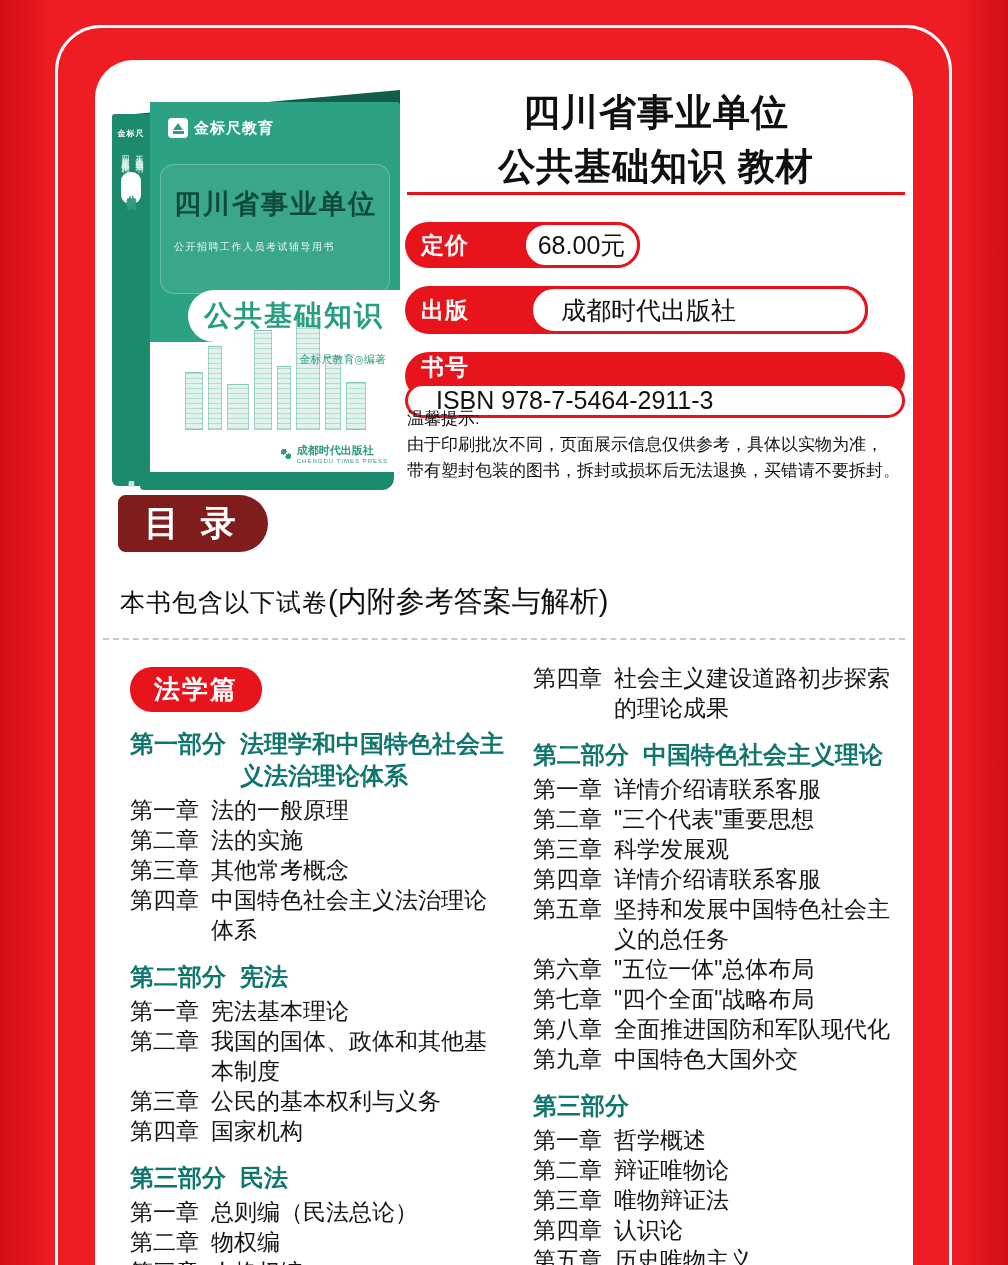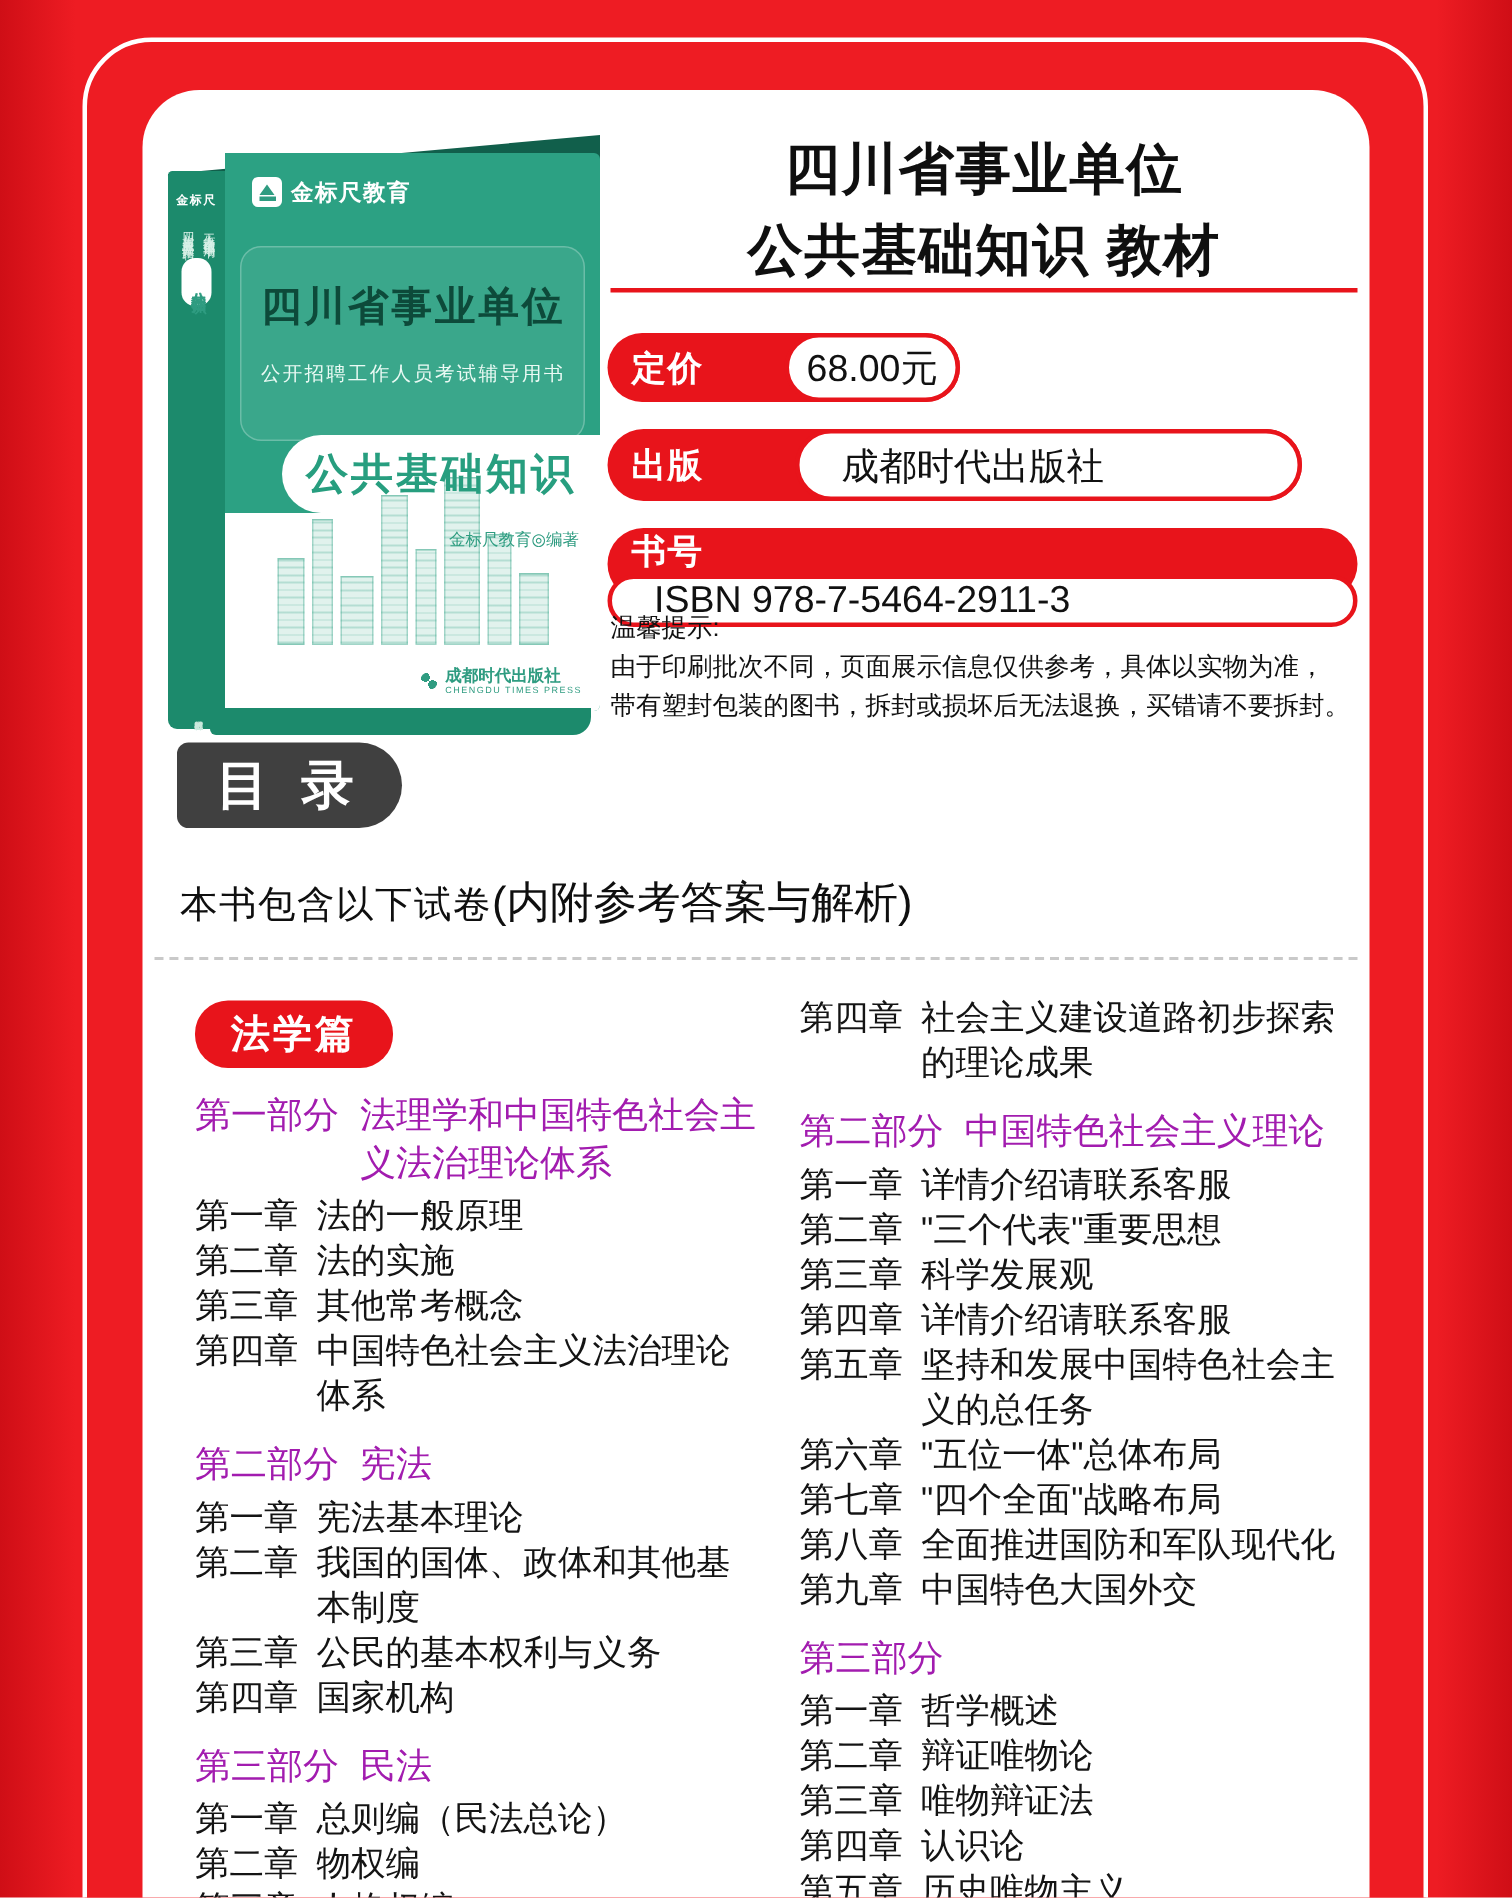--- a/index.html
+++ b/index.html
@@ -38,21 +38,21 @@
     background:rgba(255,255,255,0.07); border:1px solid rgba(255,255,255,0.25); border-radius:14px; }
   .brand-row { position:absolute; left:18px; top:16px; display:flex; align-items:center; gap:6px; }
   .brand-box { width:20px; height:20px; background:#fff; border-radius:4px;
     display:flex; flex-direction:column; align-items:center; justify-content:center; }
   .brand-box .tri { width:0; height:0; border-left:5px solid transparent; border-right:5px solid transparent;
     border-bottom:7px solid #2f9c81; }
   .brand-box .base { width:11px; height:3px; background:#2f9c81; margin-top:1px; }
   .brand-name { color:#fff; font-size:15px; font-weight:bold; letter-spacing:1px; }
   .cover-title { position:absolute; left:24px; top:84px; font-family:"Liberation Serif","DejaVu Serif",serif;
     font-size:27px; font-weight:bold; color:#0d4a3a; letter-spacing:2px; }
-  .cover-sub { position:absolute; left:24px; top:138px; font-size:13px; color:#eafaf4; letter-spacing:1.5px; }
+  .cover-sub { position:absolute; left:24px; top:138px; font-size:10px; color:#eafaf4; letter-spacing:1.5px; }
   .band { position:absolute; left:38px; right:0; bottom:0; height:52px; background:#ffffff;
     border-radius:26px 0 0 26px; display:flex; align-items:center; justify-content:center; }
   .band span { color:#279e7f; font-size:28px; font-weight:bold; letter-spacing:2px; }
   .cover-white { flex:1; background:#ffffff; position:relative; }
   .author-line { position:absolute; top:10px; right:14px; font-size:11px; color:#2f9c81; }
   .skyline { position:absolute; left:12px; right:12px; bottom:44px; height:118px;
     display:flex; align-items:flex-end; justify-content:center; gap:5px; }
   .skyline i { display:block; background:rgba(46,160,131,0.14); border:1px solid rgba(46,160,131,0.35);
     background-image:repeating-linear-gradient(0deg, rgba(46,160,131,0.25) 0 1px, transparent 1px 5px); }
   .pub-row { position:absolute; right:12px; bottom:10px; display:flex; align-items:center; gap:5px; }
@@ -78,36 +78,36 @@
     display:flex; align-items:center; font-size:25px; color:#111; padding-left:28px; }
   .row-price { top:162px; width:235px; height:46px;gap:38px; }
   .row-price .val { justify-content:center; padding-left:0; border-radius:23px; }
   .row-pub { top:226px; width:463px;gap:45px; }
   .row-isbn { top:292px; width:500px;flex-direction:column; }
 
   
   .notice { position:absolute; left:312px; top:346px; font-size:17px; color:#111; line-height:26px; }
 
   
-  .toc-badge { position:absolute; left:23px; top:435px; width:150px; height:57px; background:#404040;
+  .toc-badge { position:absolute; left:23px; top:435px; width:150px; height:57px; background:#7f1d1d;
     border-radius:8px 30px 30px 8px; display:flex; align-items:center; justify-content:center;
     color:#fff; font-size:35px; font-weight:bold; letter-spacing:6px; }
   .toc-heading { position:absolute; left:25px; top:522px; display:flex; align-items:baseline; color:#0f0f0f; }
   .toc-heading .h-bold { font-size:25px; font-weight:normal; letter-spacing:1px;text-align:center; }
   .toc-heading .h-note { font-size:29px; }
   .toc-dashed { position:absolute; left:8px; top:578px; width:802px; border-top:2px dashed #c9c9c9; }
 
   .col { position:absolute; width:378px; }
   .col-left { left:35px; top:607px; }
   .col-right { left:438px; top:603px; }
   .tag-badge { width:132px; height:45px; background:#e8141b; border-radius:22px;
     display:flex; align-items:center; justify-content:center;
     color:#fff; font-size:26px; font-weight:bold; letter-spacing:2px; }
   .col-list.after-tag { margin-top:16px; }
-  .toc-part { display:flex; font-size:24px; font-weight:normal; color:#a21caf; line-height:32px;
+  .toc-part { display:flex; font-size:24px; font-weight:bold; color:#0f766e; line-height:32px;
     margin:16px 0 3px 0; }
   .toc-part:first-child { margin-top:0; }
   .toc-part .num { flex:none; margin-right:14px; }
   .toc-part .name { flex:1; }
   .toc-chapter { display:flex; font-size:23px; color:#141414; line-height:30px; }
   .toc-chapter .num { flex:none; margin-right:12px; }
   .toc-chapter .name { flex:1; }
 </style>
 </head>
 <body>

